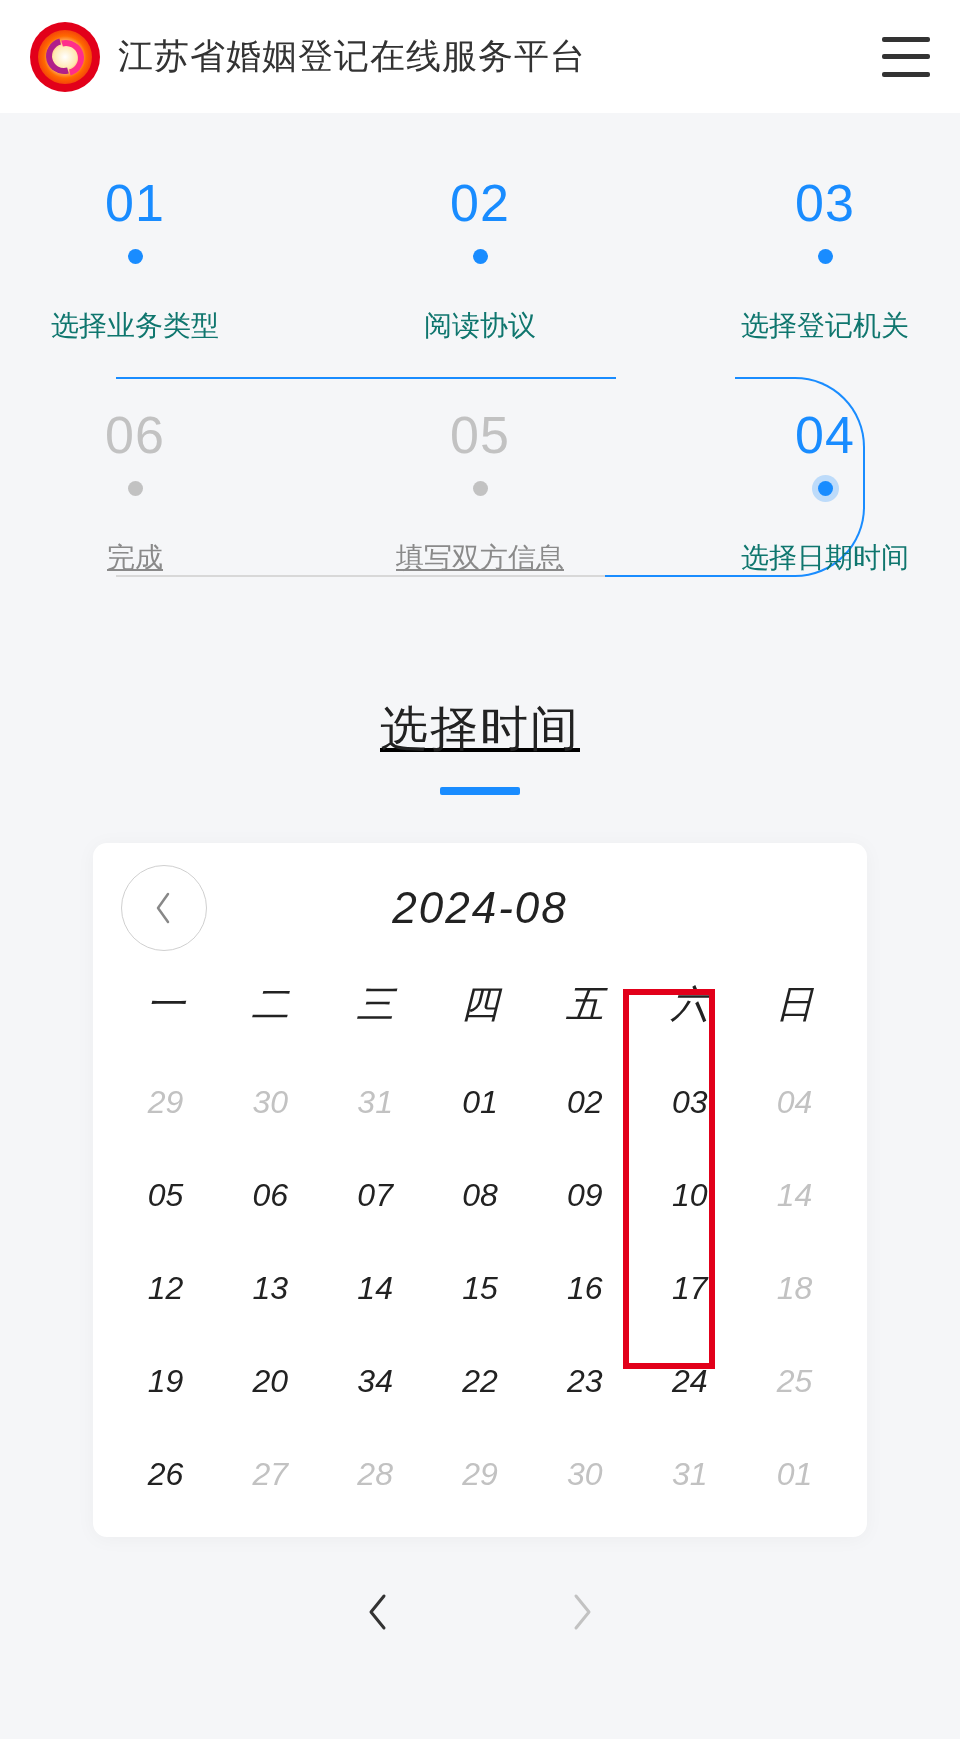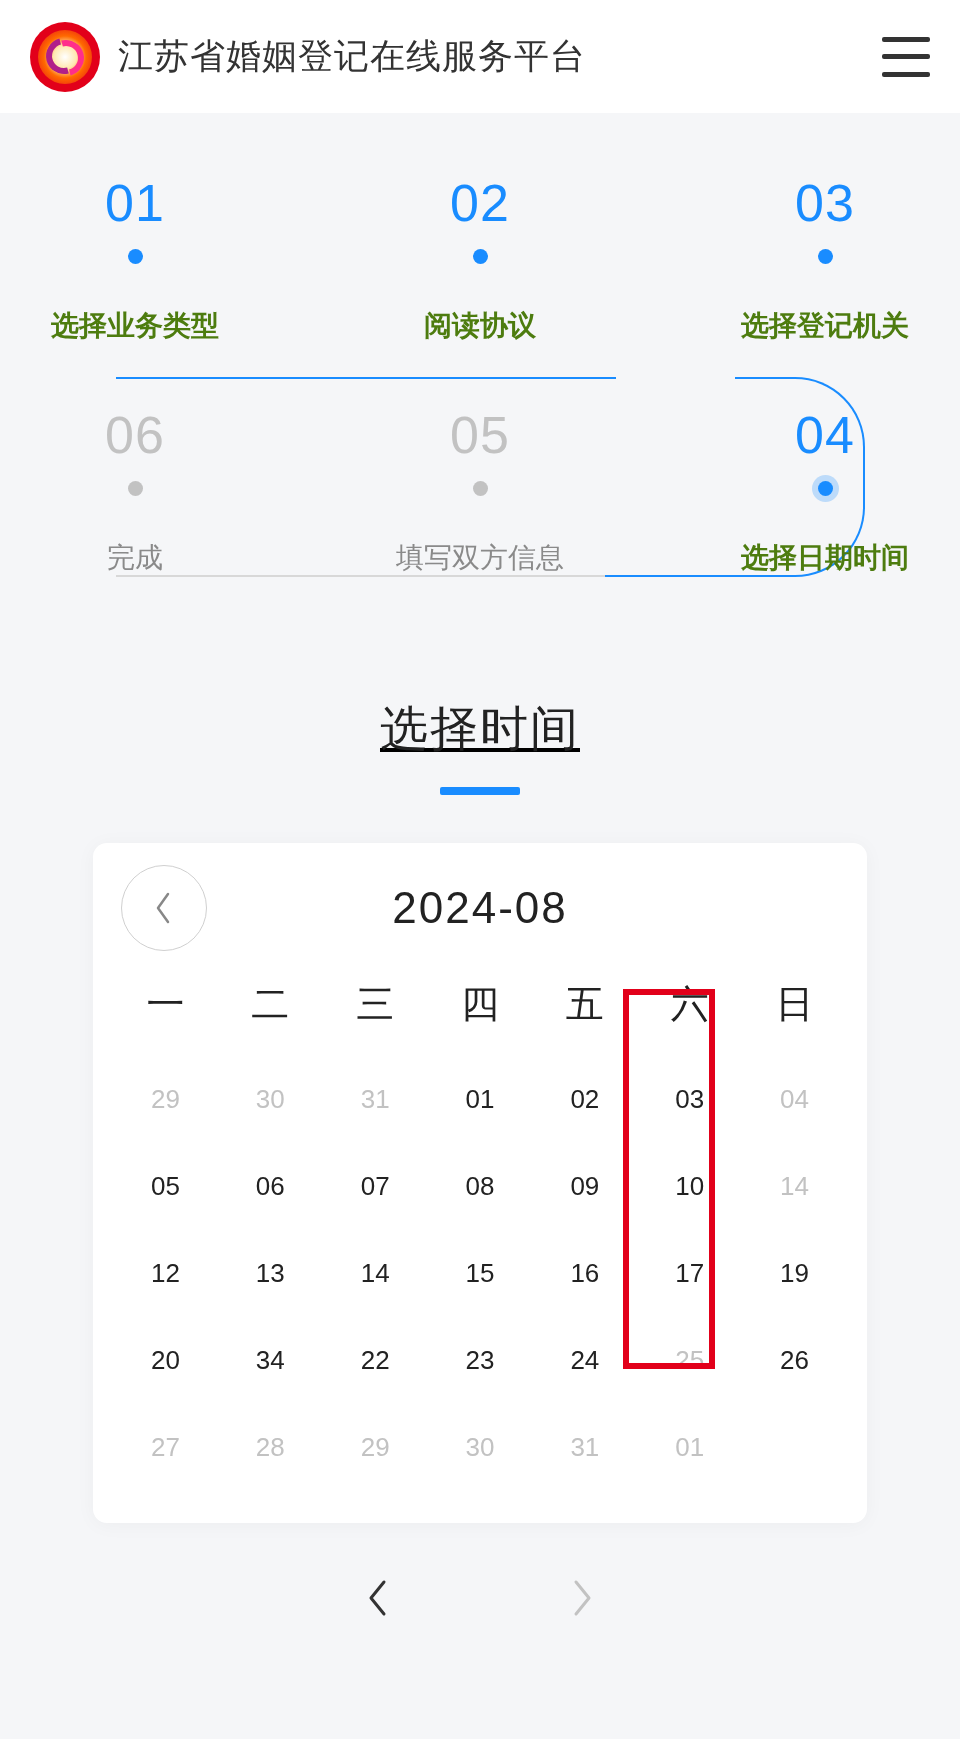--- a/index.html
+++ b/index.html
@@ -15,47 +15,47 @@
     .menu-icon span { display: block; height: 5px; background: #333; border-radius: 2px; }
 
     .steps-wrap { padding: 60px 0 0 0; position: relative; }
     .steps-row { display: flex; justify-content: space-between; padding: 0 40px; position: relative; }
     .step { text-align: center; position: relative; z-index: 2; }
     .step-num { font-size: 52px; font-weight: 400; letter-spacing: 1px; }
     .step-dot-row { height: 20px; margin: 16px 0 38px; position: relative; }
     .step-dot { width: 15px; height: 15px; border-radius: 50%; margin: 0 auto; position: relative; z-index: 3; }
     .step-label { font-size: 28px; }
     .active .step-num { color: #198cff; }
-    .active .step-label { color: #4d7c0f; font-weight: bold; }
+    .active .step-label { color: #0f766e; }
     .active .step-dot { background: #198cff; }
     .inactive .step-num { color: #c2c2c2; }
-    .inactive .step-label { color: #8a8a8a; }
+    .inactive .step-label { color: #8a8a8a; text-decoration: underline; }
     .inactive .step-dot { background: #c2c2c2; }
     .current .step-dot { background: #198cff; box-shadow: 0 0 0 6px rgba(25,140,255,0.25); }
     .row1 .step { width: 190px; }
     .row2 { margin-top: 60px; }
     .row2 .step { width: 190px; }
 
     
     .line-top { position: absolute; height: 2px; background: #198cff; top: 264px; left: 116px; width: 500px; z-index: 1; }
     .curve { position: absolute; top: 264px; right: 95px; width: 130px; height: 200px; border: 2px solid #198cff; border-left: none; border-top-right-radius: 70px; border-bottom-right-radius: 70px; z-index: 1; border-bottom: 2px solid #198cff;}
     .curve-bottom-ext { position: absolute; top: 462px; right: 225px; width: 130px; height: 2px; background: #198cff; z-index: 1;}
     .line-bottom { position: absolute; height: 2px; background: #d8d8d8; top: 462px; left: 116px; width: 495px; z-index: 0; }
 
     .section-title-wrap { text-align: center; margin-top: 120px; text-decoration: underline; }
     .section-title { font-size: 48px; color: #222; letter-spacing: 2px; }
     .section-underline { width: 80px; height: 8px; background: #198cff; margin: 26px auto 0; border-radius: 2px; }
 
-    .calendar-card { background: #fff; border-radius: 14px; margin: 48px 93px 0; padding: 40px 20px 46px; box-shadow: 0 2px 20px rgba(0,0,0,0.04); position: relative; }
+    .calendar-card { background: #fff; border-radius: 14px; margin: 48px 93px 0; padding: 40px 20px 30px; box-shadow: 0 2px 20px rgba(0,0,0,0.04); position: relative; font-style: italic; }
     .cal-header { display: flex; align-items: center; justify-content: center; position: relative; margin-bottom: 34px; }
     .cal-prev-btn { position: absolute; left: 8px; width: 86px; height: 86px; border: 1px solid #d0d0d0; border-radius: 50%; display: flex; align-items: center; justify-content: center; cursor: pointer; }
     .cal-month { font-size: 44px; color: #222; font-weight: 400; letter-spacing: 2px; }
     .cal-grid { display: grid; grid-template-columns: repeat(7, 1fr); text-align: center; row-gap: 28px; }
     .cal-head { font-size: 38px; color: #222; padding: 12px 0; }
-    .cal-day { font-size: 26px; padding: 14px 0; color: #222; cursor: pointer; }
+    .cal-day { font-size: 32px; padding: 14px 0; color: #222; cursor: pointer; }
     .cal-day.muted { color: #c2c2c2; cursor: default; }
     .highlight-box { position: absolute; border: 6px solid #e2001a; width: 92px; height: 380px; top: 146px; left: 530px; pointer-events: none; }
 
     .footer-nav { height: 100px; display: flex; align-items: center; justify-content: center; gap: 140px; margin-top: 30px; }
     .footer-nav .chev { font-size: 44px; color: #333; cursor: pointer; padding: 10px 20px; }
     .footer-nav .chev.disabled { color: #c2c2c2; cursor: default; }
 
     svg.chevron { width: 20px; height: 34px; }
     svg.chevron-lg { width: 24px; height: 40px; }
   </style>
@@ -170,20 +170,21 @@
       <div class="cal-day">08</div>
       <div class="cal-day">09</div>
       <div class="cal-day">10</div>
       <div class="cal-day muted">14</div>
       <div class="cal-day">12</div>
       <div class="cal-day">13</div>
       <div class="cal-day">14</div>
       <div class="cal-day">15</div>
       <div class="cal-day">16</div>
       <div class="cal-day">17</div>
+      <div class="cal-day muted">18</div>
       <div class="cal-day">19</div>
       <div class="cal-day">20</div>
       <div class="cal-day">34</div>
       <div class="cal-day">22</div>
       <div class="cal-day">23</div>
       <div class="cal-day">24</div>
       <div class="cal-day muted">25</div>
       <div class="cal-day">26</div>
       <div class="cal-day muted">27</div>
       <div class="cal-day muted">28</div>

